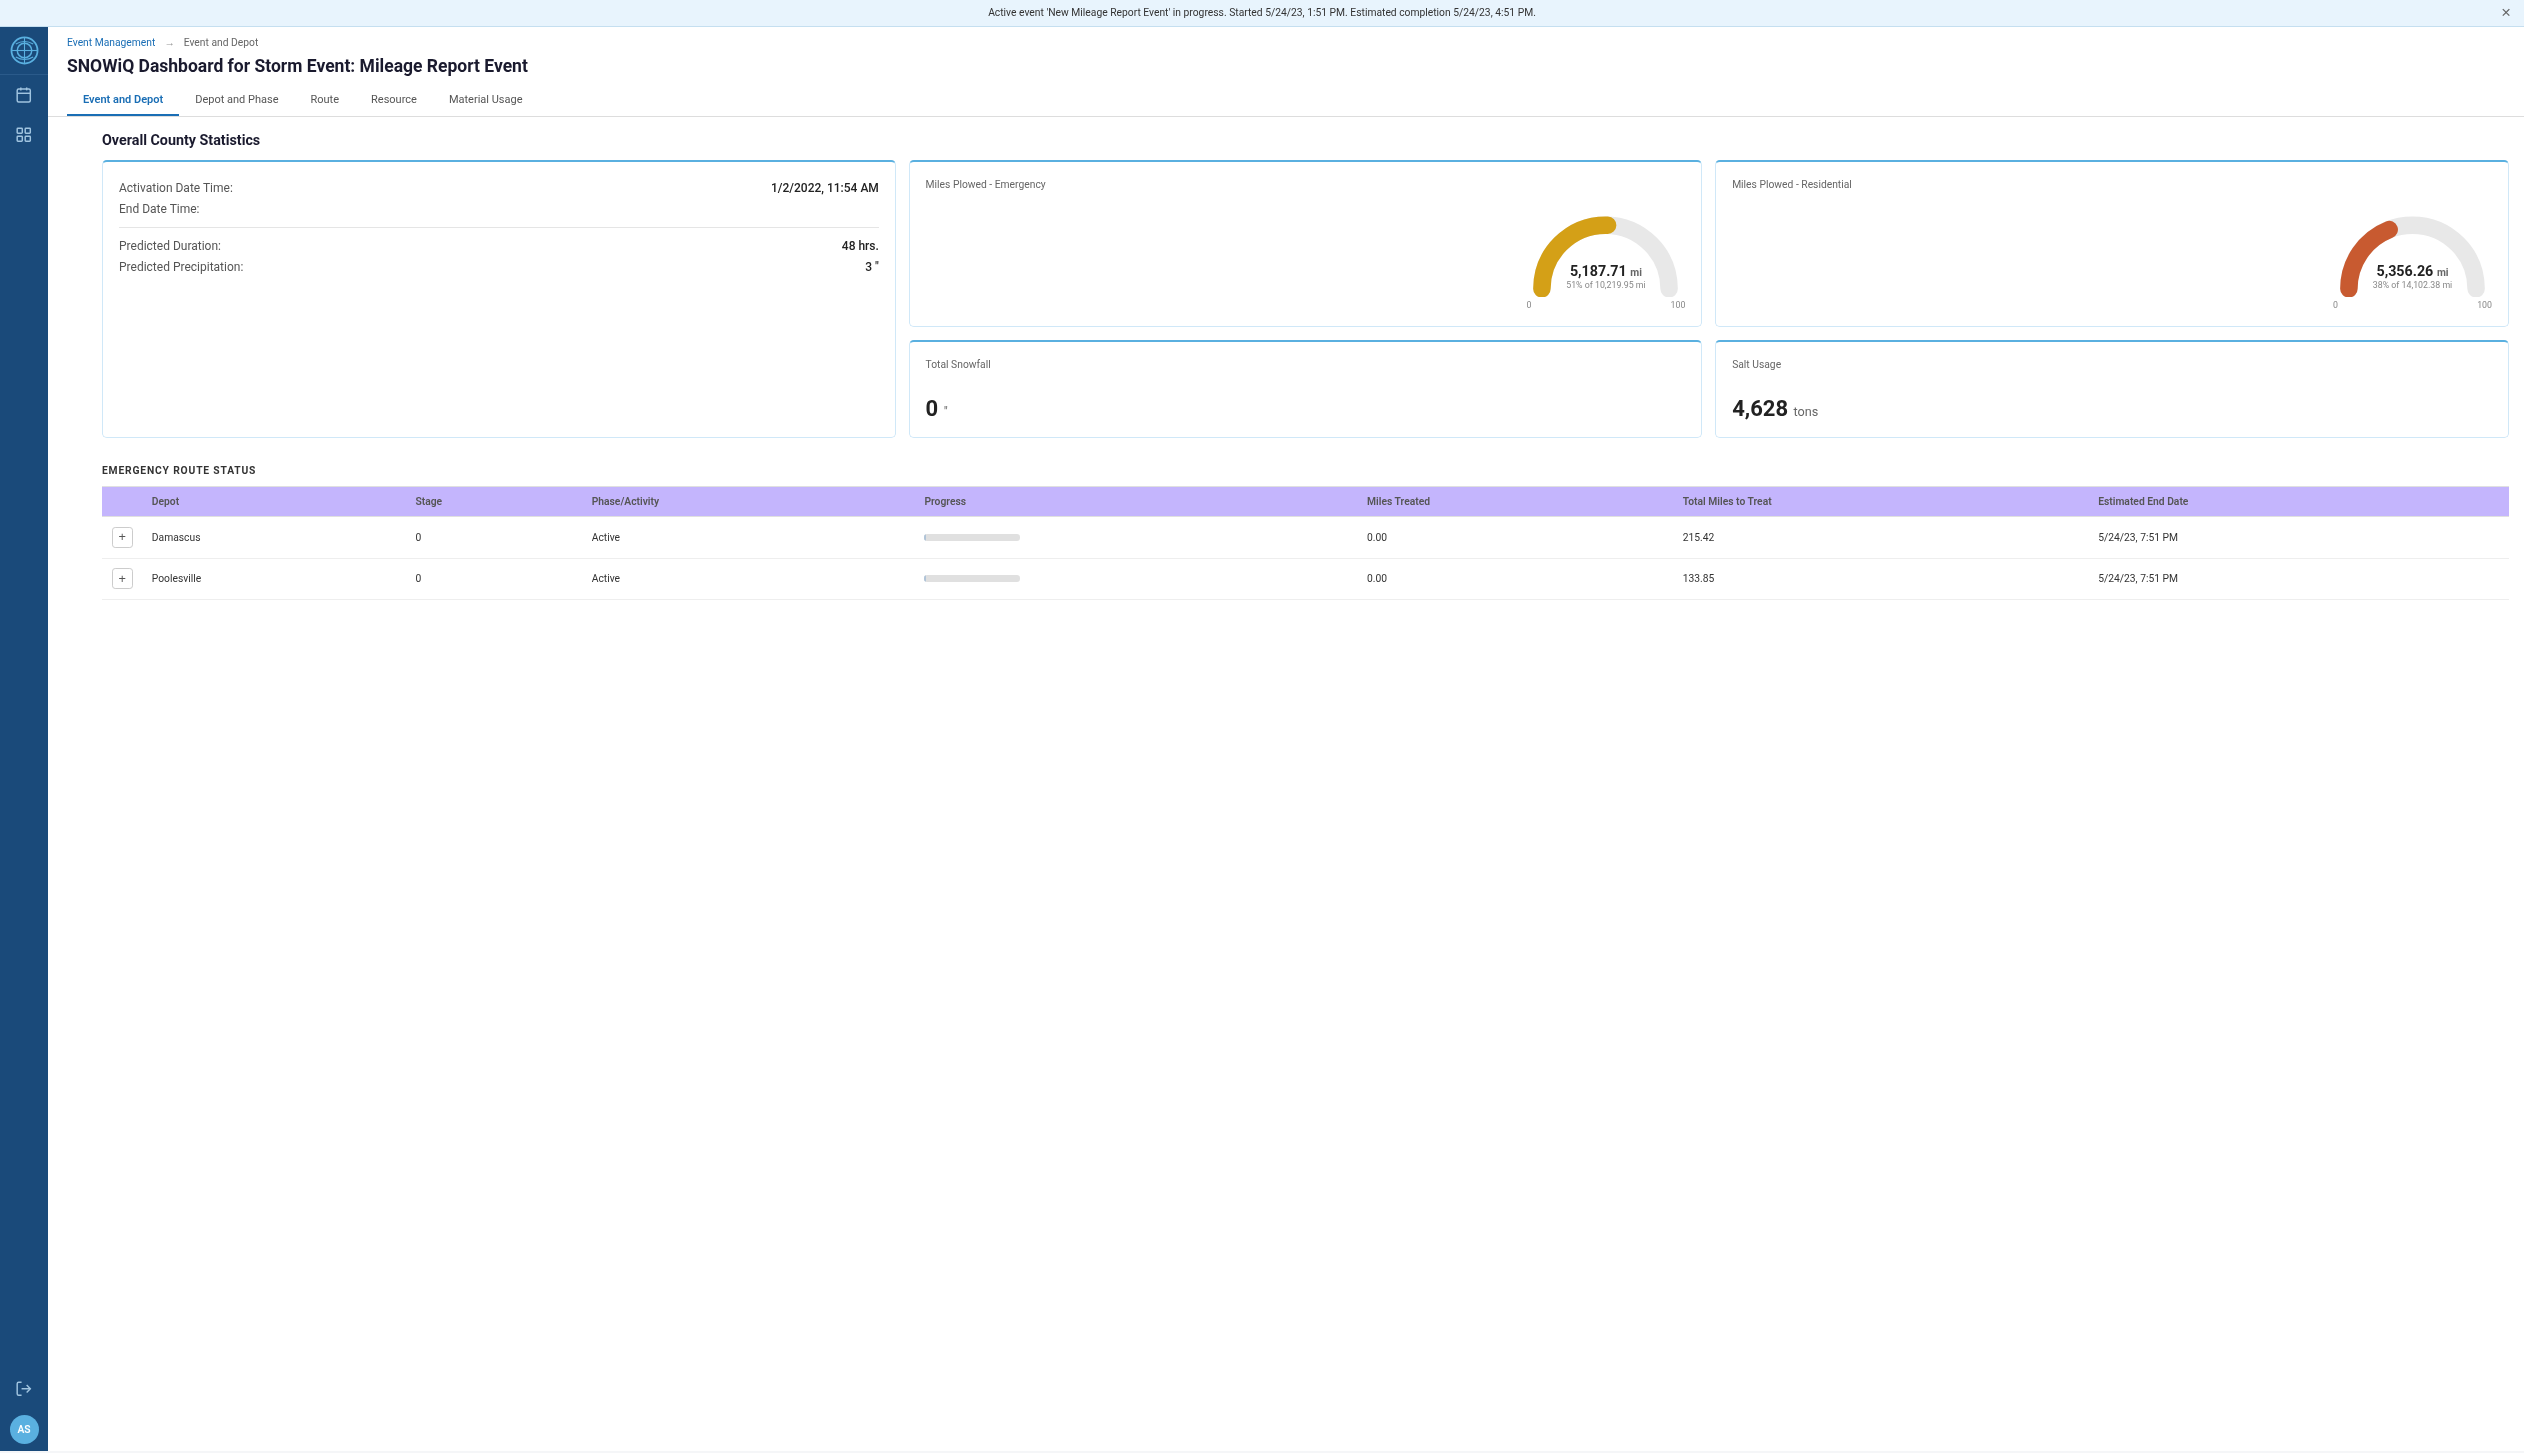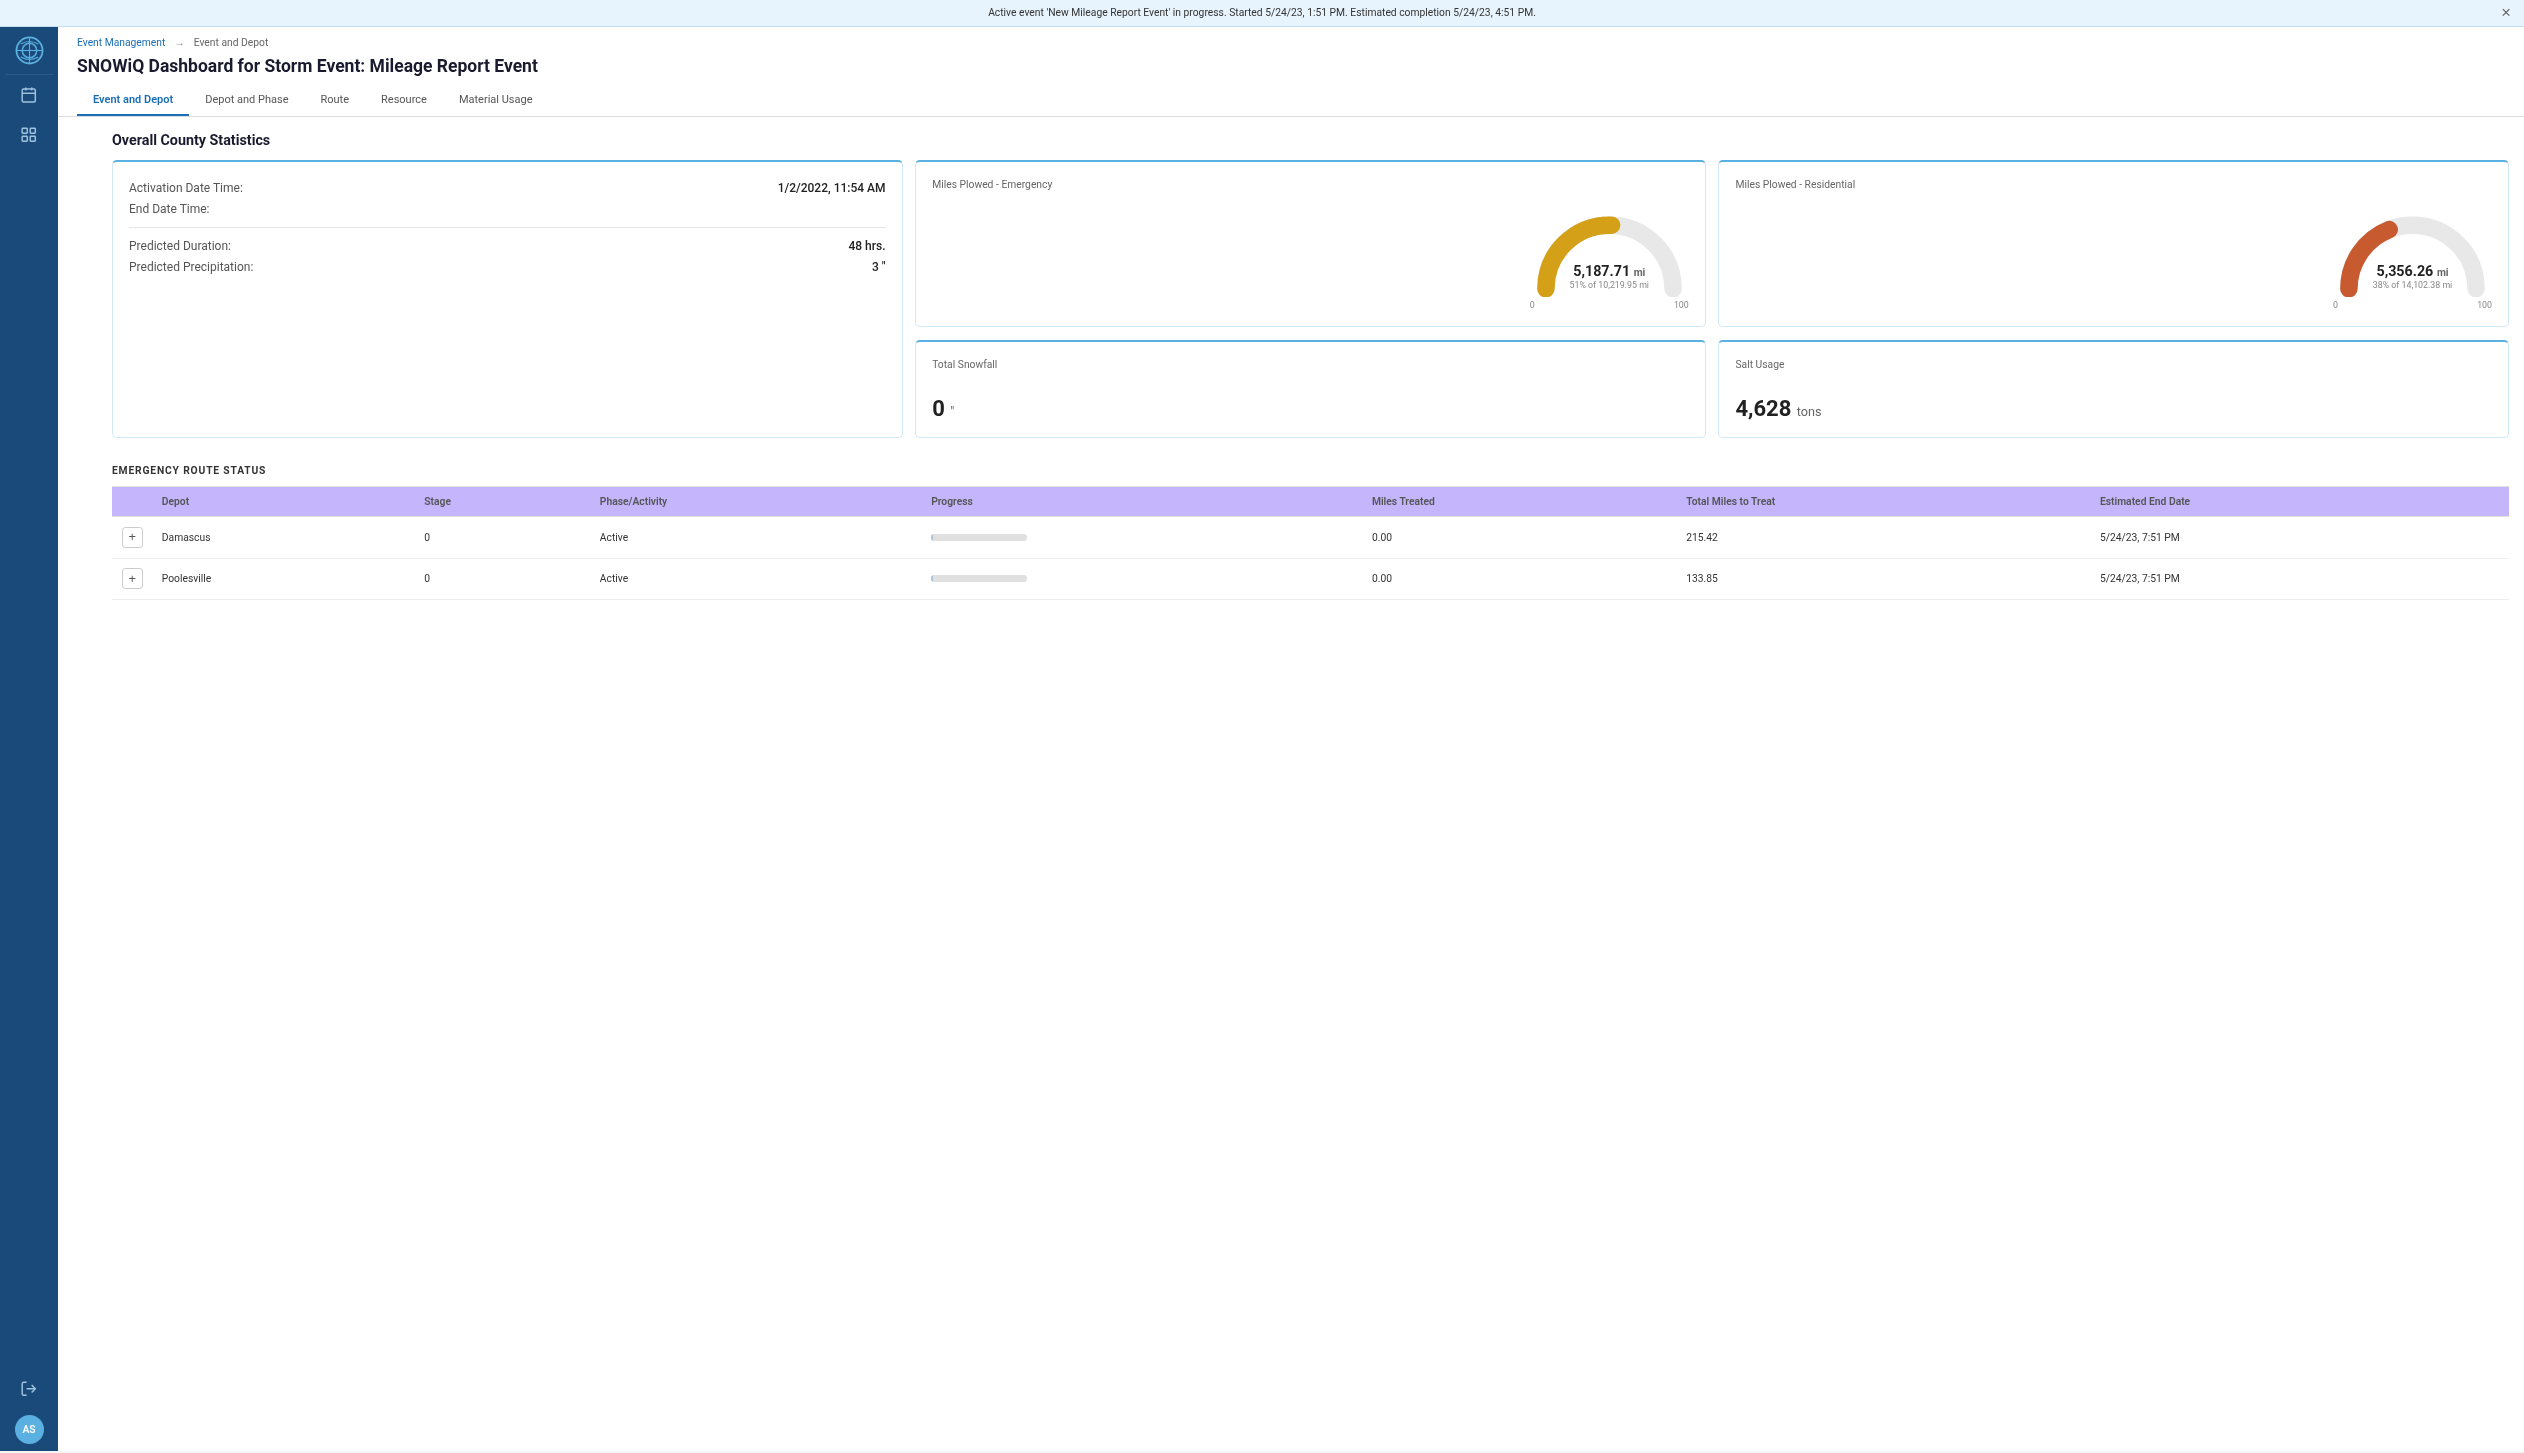--- a/index.html
+++ b/index.html
@@ -29,21 +29,21 @@
     }
 
     
     .app-layout {
       display: flex;
       height: calc(100vh - 29px);
     }
 
     
     .sidebar {
-      width: 58px;
+      width: 48px;
       background: #1a4a7a;
       display: flex;
       flex-direction: column;
       align-items: center;
       padding-top: 0;
       flex-shrink: 0;
     }
     .sidebar-logo {
       width: 48px;
       height: 48px;

